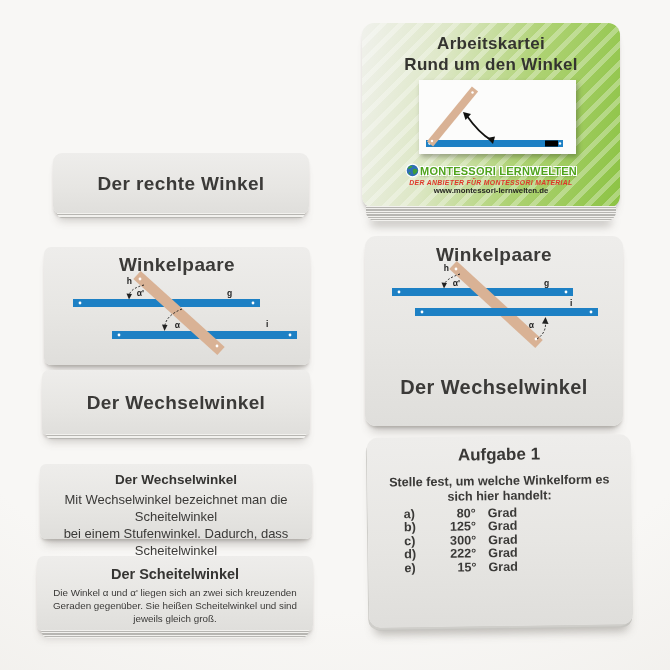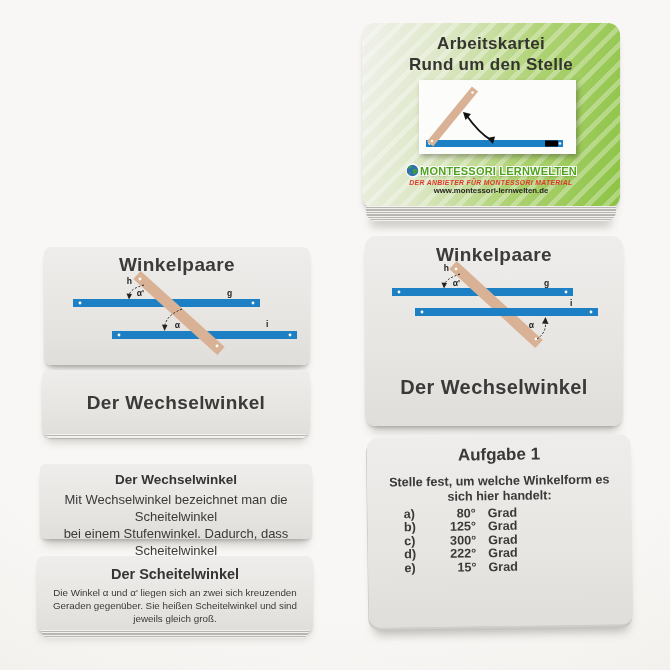--- a/index.html
+++ b/index.html
@@ -77,20 +77,23 @@
 
   svg{display:block;}
   svg text{font-family:"Liberation Sans","DejaVu Sans",sans-serif;}
 </style>
 </head>
 <body>
 
 <div class="scene">
 
 
+  <div class="card stack-sm card-rechte center-flex">
+    <div class="title-lg">Der rechte Winkel</div>
+  </div>
 
   <div class="card card-wp-left">
     <div class="title-lg" style="top:7px;">Winkelpaare</div>
     <svg viewBox="0 0 266 118" width="266" height="118" style="position:absolute;inset:0;">
       <rect x="29" y="52" width="187" height="8" fill="#1d80c4"></rect>
       <circle cx="36" cy="56" r="1.4" fill="#fff"></circle>
       <circle cx="209" cy="56" r="1.4" fill="#fff"></circle>
       <rect x="68" y="84" width="185" height="8" fill="#1d80c4"></rect>
       <circle cx="75" cy="88" r="1.4" fill="#fff"></circle>
       <circle cx="246" cy="88" r="1.4" fill="#fff"></circle>
@@ -123,21 +126,21 @@
 
   <div class="card stack-md card-scheitel">
     <div class="desc-title" style="top:10px;font-size:14.5px;">Der Scheitelwinkel</div>
     <div class="desc-body" style="top:31px;font-size:9.8px;">Die Winkel α und α' liegen sich an zwei sich kreuzenden
 Geraden gegenüber. Sie heißen Scheitelwinkel und sind
 jeweils gleich groß.</div>
   </div>
 
   <div class="card stack-xl card-cover">
     <div class="cover-title" style="top:11px;">Arbeitskartei</div>
-    <div class="cover-title" style="top:32px;">Rund um den Stelle</div>
+    <div class="cover-title" style="top:32px;">Rund um den Winkel</div>
     <div class="cover-panel">
       <svg viewBox="0 0 157 74" width="157" height="74">
         <rect x="7" y="60" width="137" height="7" fill="#1d80c4"></rect>
         <rect x="126" y="60.5" width="13" height="6" fill="#98teal"></rect>
         <circle cx="141" cy="63.5" r="1.2" fill="#fff"></circle>
         <circle cx="10.5" cy="63.5" r="1.2" fill="#fff"></circle>
         <line x1="11" y1="64" x2="56" y2="9" stroke="#d9b295" stroke-width="8"></line>
         <circle cx="13" cy="61" r="1.2" fill="#fff"></circle>
         <circle cx="53.5" cy="12.5" r="1.2" fill="#fff"></circle>
         <path d="M 48 36 Q 60 53 72 60" fill="none" stroke="#121210" stroke-width="1.8"></path>

